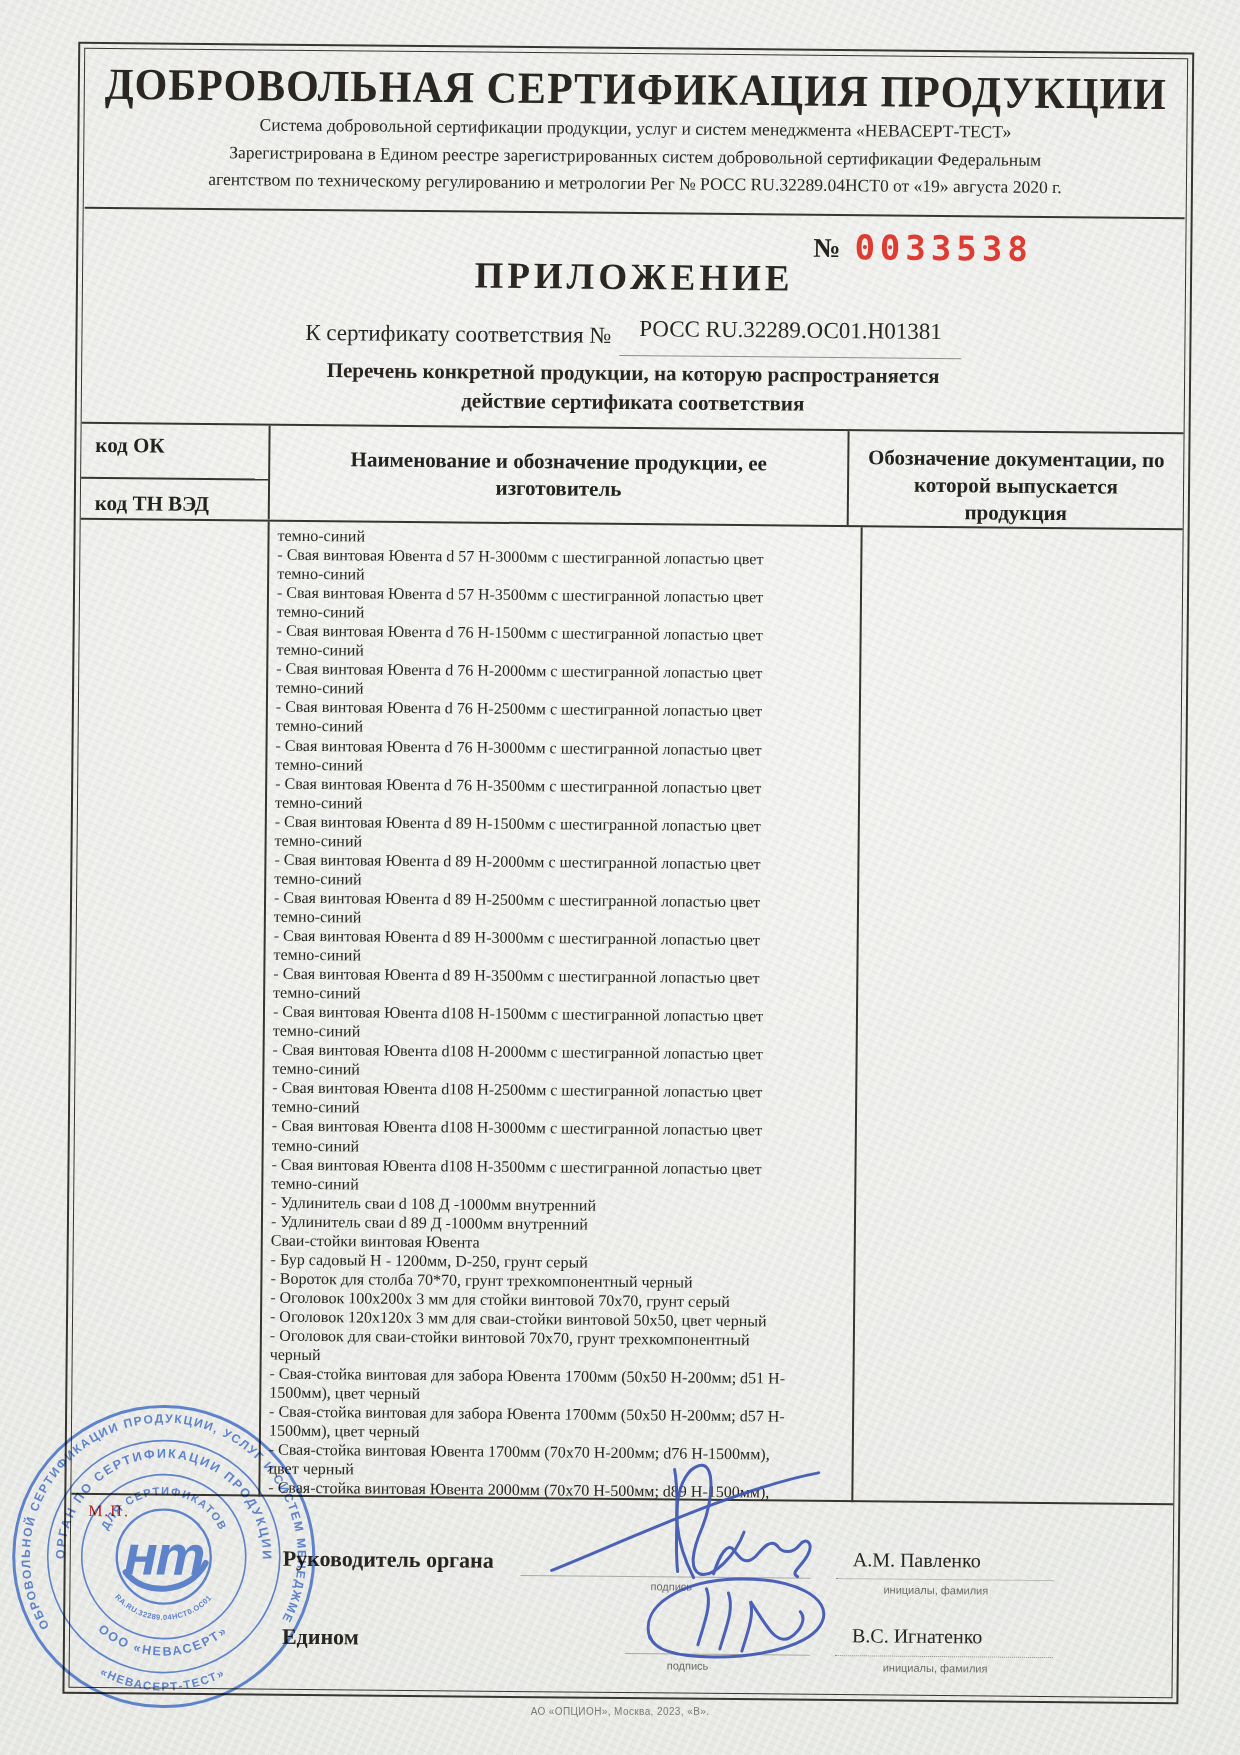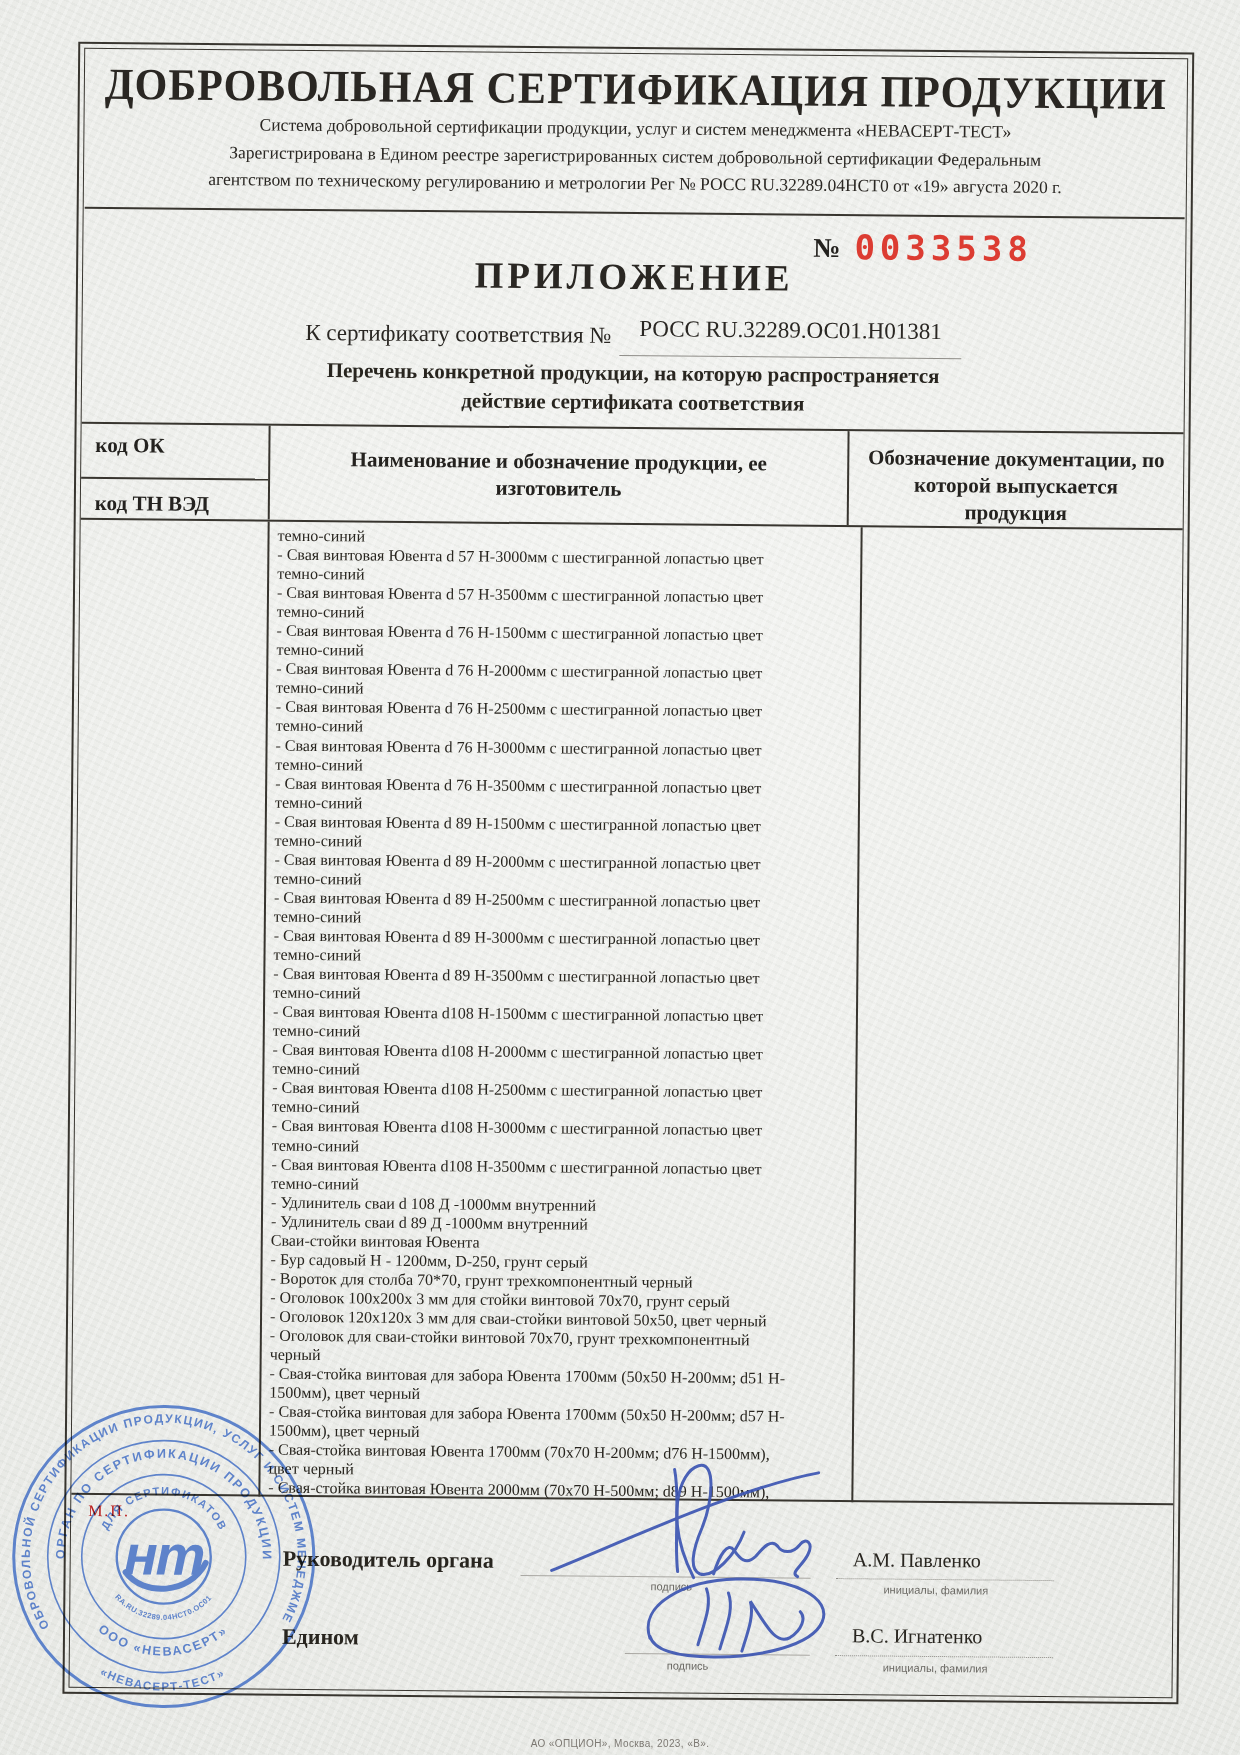--- a/index.html
+++ b/index.html
@@ -129,21 +129,21 @@
   .stamp .ring1b{font-size:11.5px;letter-spacing:1.5px;font-weight:700;}
   .stamp .ring2{font-size:12.5px;letter-spacing:2px;font-weight:700;}
   .stamp .ring3{font-size:11px;letter-spacing:1.5px;font-weight:700;}
   .stamp .reg{font-size:7.5px;letter-spacing:.5px;font-weight:700;}
   .stamp .logo{font-size:56px;font-weight:700;font-style:italic;letter-spacing:-2px;}
 
   
   .footer-note{
     position:absolute;left:0;right:0;top:1706px;text-align:center;
     font-family:"Liberation Sans","DejaVu Sans",sans-serif;
-    font-size:10px;letter-spacing:.4px;color:#7c7872;margin-top:32px;
+    font-size:10px;letter-spacing:.4px;color:#7c7872;
   }
 </style>
 </head>
 <body>
 
 <div class="paper-texture"></div>
 
 <div class="page">
   <div class="inner-frame"></div>
 

